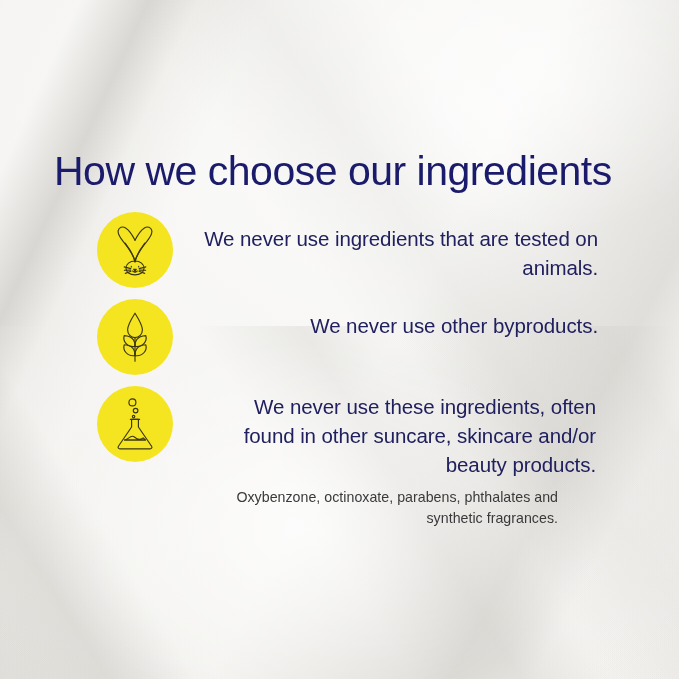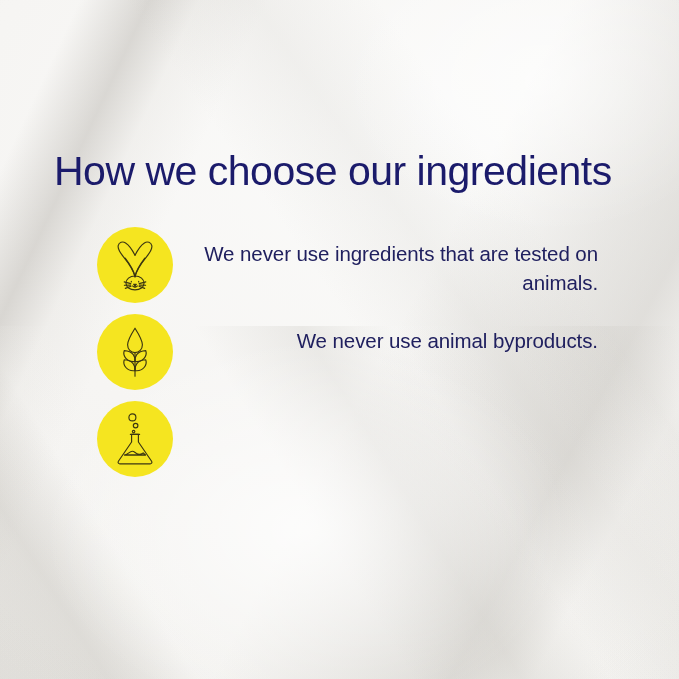--- a/index.html
+++ b/index.html
@@ -105,21 +105,21 @@
     line-height: 1.08;
     font-weight: 400;
     letter-spacing: -0.012em;
     color: #1b1b6b;
     white-space: nowrap;
   }
 
   .rows {
     position: absolute;
     left: 0;
-    top: 227px;
+    top: 212px;
     width: 679px;
   }
 
   .row {
     position: relative;
     display: flex;
     align-items: flex-start;
   }
   .row-1 { margin-top: 0; }
   .row-2 { margin-top: 11px; }
@@ -254,21 +254,21 @@
                      C 15.7 35.0, 19.2 36.1, 21.3 38.8
                      C 22.7 40.6, 23.1 43.2, 23 45.6 Z"></path>
 
             <path d="M23 45.6 C 26.4 46.1, 29.9 45.1, 32.1 42.5
                      C 34.2 40.0, 34.5 37.0, 33.8 34.8
                      C 30.3 35.0, 26.8 36.1, 24.7 38.8
                      C 23.3 40.6, 22.9 43.2, 23 45.6 Z"></path>
           </svg>
         </div>
         <div class="row-text">
-          <div class="row-headline">We never use animal byproducts.</div>
+          <div class="row-headline">We never use other byproducts.</div>
         </div>
       </div>
 
       <div class="row row-3">
         <div class="icon-badge">
           <svg width="48" height="56" viewBox="0 0 48 56" fill="none" stroke="#3b3612" stroke-width="1.15" stroke-linecap="round" stroke-linejoin="round">
 
             <circle cx="21.4" cy="6.4" r="3.5"></circle>
             <circle cx="24.6" cy="14.6" r="2.3"></circle>
             <circle cx="22.6" cy="20.6" r="1.25"></circle>
@@ -281,17 +281,21 @@
 
             <path d="M19.4 23.4 L28.6 23.4"></path>
 
             <path d="M13.6 44.0 C 16.3 44.0, 18.6 40.2, 21.3 40.2
                      C 23.2 40.2, 24.2 42.0, 26.0 42.8
                      C 28.0 43.7, 30.5 43.0, 32.2 41.9
                      L 34.4 44.0 Z"></path>
             <path d="M13.6 44.0 L34.4 44.0"></path>
           </svg>
         </div>
+        <div class="row-text">
+          <div class="row-headline">We never use these ingredients, often found in other suncare, skincare and/or beauty products.</div>
+          <div class="row-sub">Oxybenzone, octinoxate, parabens, phthalates and synthetic fragrances.</div>
+        </div>
       </div>
 
     </div>
   </div>
 </div>
 
 </body></html>

